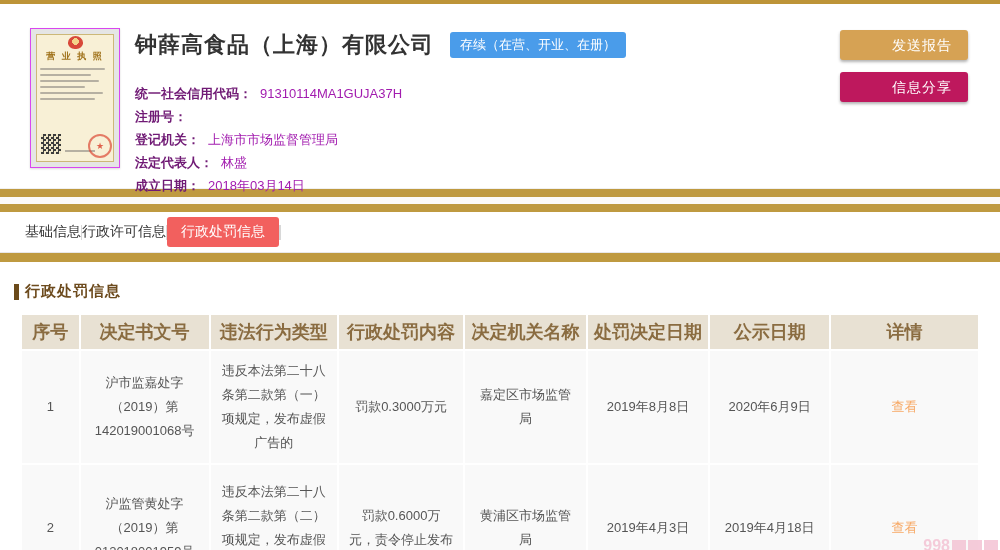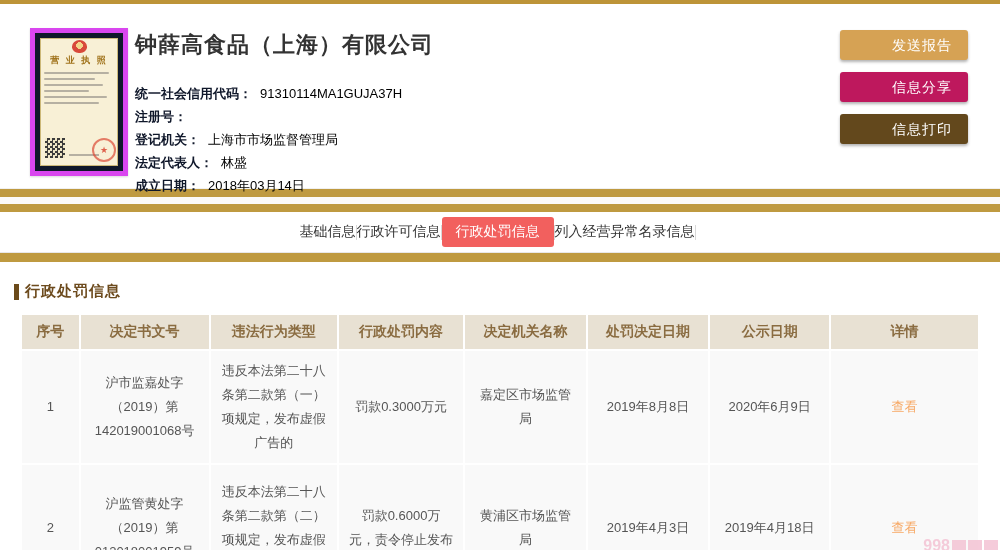--- a/index.html
+++ b/index.html
@@ -4,70 +4,70 @@
 <style>
   html,body{margin:0;padding:0;background:#fff;}
   body{font-family:"Liberation Sans","DejaVu Sans",sans-serif;color:#333;}
   .page{position:relative;width:1000px;height:550px;overflow:hidden;background:#fff;}
 
   
   .topbar{height:4px;background:#bd9438;}
 
   
   .header{position:relative;height:184px;background:#fff;border-bottom:1px solid #f0f0f0;}
-  .license{position:absolute;left:30px;top:24px;width:88px;height:138px;background:#0f172a;
-           border:5px solid #d946ef;box-shadow:0 1px 2px rgba(0,0,0,.15);}
+  .license{position:absolute;left:30px;top:24px;width:88px;height:138px;background:#e5e5e5;
+           border:1px solid #d946ef;box-shadow:0 1px 2px rgba(0,0,0,.15);}
   .license .frame{position:absolute;inset:5px;border:1px solid #ccb878;background:#f8f0d6;}
   .license .emblem{width:15px;height:13px;margin:7px auto 2px;border-radius:50% 50% 45% 45%;
            background:radial-gradient(circle at 50% 42%, #f3d489 0 32%, #d8493a 33% 100%);}
   .license .ltitle{text-align:center;font-size:9px;font-weight:bold;color:#a0731c;letter-spacing:2px;line-height:11px;}
   .license .tline{height:2px;background:#b6b0a2;margin:4px 9px 0 9px;border-radius:1px;}
   .license .qr{position:absolute;left:10px;bottom:13px;width:20px;height:20px;
            background:repeating-conic-gradient(#3c3c3c 0% 25%, #efe6c6 0% 50%) 0 0/5px 5px;}
   .license .seal{position:absolute;right:7px;bottom:9px;width:20px;height:20px;border-radius:50%;
            border:2px solid rgba(219,72,52,.7);color:rgba(219,72,52,.85);font-size:9px;
            display:flex;align-items:center;justify-content:center;}
   .license .foot{position:absolute;left:34px;bottom:15px;width:30px;height:2px;background:#b6b0a2;}
 
   .hmain{position:absolute;left:135px;top:26px;}
   .titlerow{display:flex;align-items:center;margin-bottom:22px;}
   .cname{font-size:22px;font-weight:bold;color:#333;letter-spacing:1px;}
   .badge{margin-left:16px;background:#4a9cea;color:#fff;font-size:13px;padding:4px 10px;border-radius:3px;white-space:nowrap;}
   .frow{font-size:13px;line-height:23px;height:23px;}
-  .flabel{font-weight:bold;color:#0f172a;font-family:Liberation Mono, monospace;}
-  .fvalue{color:#000000;margin-left:8px;}
+  .flabel{font-weight:bold;color:#701a75;font-family:Liberation Mono, monospace;}
+  .fvalue{color:#a21caf;margin-left:8px;}
 
   .hbtns{position:absolute;right:32px;top:26px;width:128px;}
   .hbtn{width:128px;height:30px;line-height:30px;border:none;display:block;margin-bottom:12px;border-radius:3px;
         color:#fff;font-size:14px;text-align:right;padding:0 16px 0 0;box-sizing:border-box;cursor:pointer;
         box-shadow:0 2px 3px rgba(0,0,0,.3);font-family:inherit;letter-spacing:1px;}
   .hbtn.b1{background:#d6a254;}
   .hbtn.b2{background:#be185d;}
   .hbtn.b3{background:#63481c;}
 
   
   .gold{height:8px;background:#bf9a40;}
   .goldgap{height:7px;background:#fbfaf8;}
 
   
-  .tabbar{height:41px;background:#fff;display:flex;align-items:center;justify-content:center;
+  .tabbar{height:41px;background:#fff;display:flex;align-items:center;justify-content:flex-start;
           padding:0 30px 0 25px;border-bottom:1px solid #e8e8e8;box-sizing:border-box;}
   .tab{font-size:14px;color:#333;cursor:pointer;white-space:nowrap;}
   .tab.active{background:#f2605e;color:#fff;padding:6px 14px;border-radius:3px;}
   .tabsep{width:1px;height:15px;background:#d8d8d8;}
   .gold2{height:9px;background:#bf9a40;}
 
   
   .content{position:relative;background:#fff;height:288px;}
   .sectitle{display:flex;align-items:center;padding:20px 0 0 14px;}
   .secbar{width:5px;height:16px;background:#6b4a1a;margin-right:6px;}
   .sectext{font-size:15px;font-weight:bold;color:#6d4b1e;letter-spacing:1px;}
 
   table.penalty{width:960px;margin:12px 0 0 20px;border-collapse:separate;border-spacing:2px;table-layout:fixed;}
-  .penalty th{background:#e8e1d3;color:#8a6c41;font-size:14px;font-weight:bold;height:34px;padding:0 4px;}
+  .penalty th{background:#e8e1d3;color:#8a6c41;font-size:18px;font-weight:bold;height:34px;padding:0 4px;}
   .penalty td{background:#f9f9f9;color:#555;font-size:13px;text-align:center;vertical-align:middle;
               padding:8px 10px;line-height:24px;}
   .penalty tr.r1 td{height:74px;}
   .penalty tr.r2 td{height:110px;}
   .detail-link{color:#f7a966;cursor:pointer;text-decoration:none;text-align:right;}
 
   .watermark{position:absolute;right:2px;bottom:-5px;font-size:16px;font-weight:bold;color:#f4c3d4;
              display:flex;align-items:center;opacity:.85;}
   .wblock{display:inline-block;width:14px;height:13px;background:#f4c3d4;margin-left:2px;}
 </style>
@@ -93,20 +93,21 @@
         <div class="tline" style="margin-right:24px;"></div>
       </div>
       <div class="qr"></div>
       <div class="foot"></div>
       <div class="seal">★</div>
     </div>
 
     <div class="hmain">
       <div class="titlerow">
         <span class="cname">钟薛高食品（上海）有限公司</span>
+        <span class="badge">存续（在营、开业、在册）</span>
       </div>
       <div class="frow">
         <span class="flabel">统一社会信用代码：</span><span class="fvalue">91310114MA1GUJA37H</span>
       </div>
       <div class="frow">
         <span class="flabel">注册号：</span><span class="fvalue"></span>
       </div>
       <div class="frow">
         <span class="flabel">登记机关：</span><span class="fvalue">上海市市场监督管理局</span>
       </div>
@@ -114,36 +115,34 @@
         <span class="flabel">法定代表人：</span><span class="fvalue">林盛</span>
       </div>
       <div class="frow">
         <span class="flabel">成立日期：</span><span class="fvalue">2018年03月14日</span>
       </div>
     </div>
 
     <div class="hbtns">
       <button class="hbtn b1">发送报告</button>
       <button class="hbtn b2">信息分享</button>
-      <button class="hbtn b3">信息打印</button>
     </div>
   </div>
 
   <div class="gold"></div>
   <div class="goldgap"></div>
   <div class="gold"></div>
 
   <div class="tabbar">
     <span class="tab">基础信息</span>
     <span class="tabsep"></span>
     <span class="tab">行政许可信息</span>
     <span class="tabsep"></span>
     <span class="tab active">行政处罚信息</span>
     <span class="tabsep"></span>
-    <span class="tab">列入经营异常名录信息</span>
     <span class="tabsep"></span>
   </div>
   <div class="gold2"></div>
 
   <div class="content">
     <div class="sectitle">
       <span class="secbar"></span>
       <span class="sectext">行政处罚信息</span>
     </div>
 

